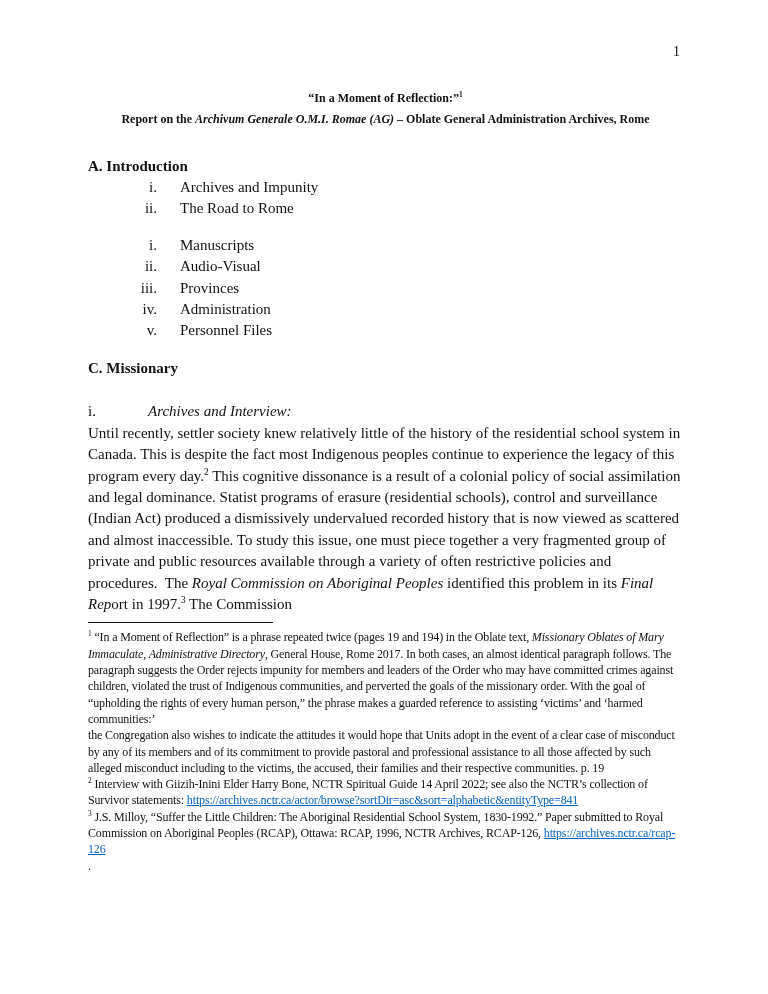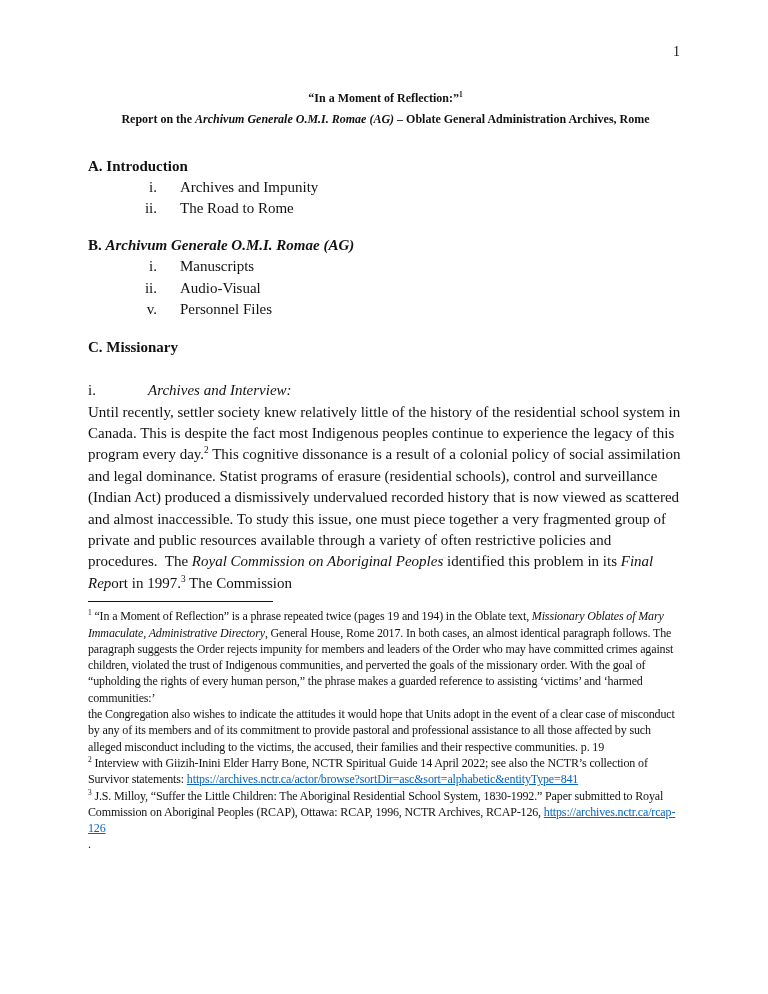--- a/index.html
+++ b/index.html
@@ -88,28 +88,35 @@
         <span class="o-num">i.</span>
         <span class="o-label">Archives and Impunity</span>
       </div>
       <div class="o-item">
         <span class="o-num">ii.</span>
         <span class="o-label">The Road to Rome</span>
       </div>
     </div>
 
     <div class="o-section">
-      <div class="o-heading"><span>B. </span><i>Archivum Generale O.M.I. Romae (AG)</i></div>
       <div class="o-item">
         <span class="o-num">i.</span>
         <span class="o-label">Manuscripts</span>
       </div>
       <div class="o-item">
         <span class="o-num">ii.</span>
         <span class="o-label">Audio-Visual</span>
+      </div>
+      <div class="o-item">
+        <span class="o-num">iii.</span>
+        <span class="o-label">Provinces</span>
+      </div>
+      <div class="o-item">
+        <span class="o-num">iv.</span>
+        <span class="o-label">Administration</span>
       </div>
       <div class="o-item">
         <span class="o-num">v.</span>
         <span class="o-label">Personnel Files</span>
       </div>
     </div>
 
     <div class="o-section gap-c">
       <div class="o-heading">C. Missionary</div>
     </div>

